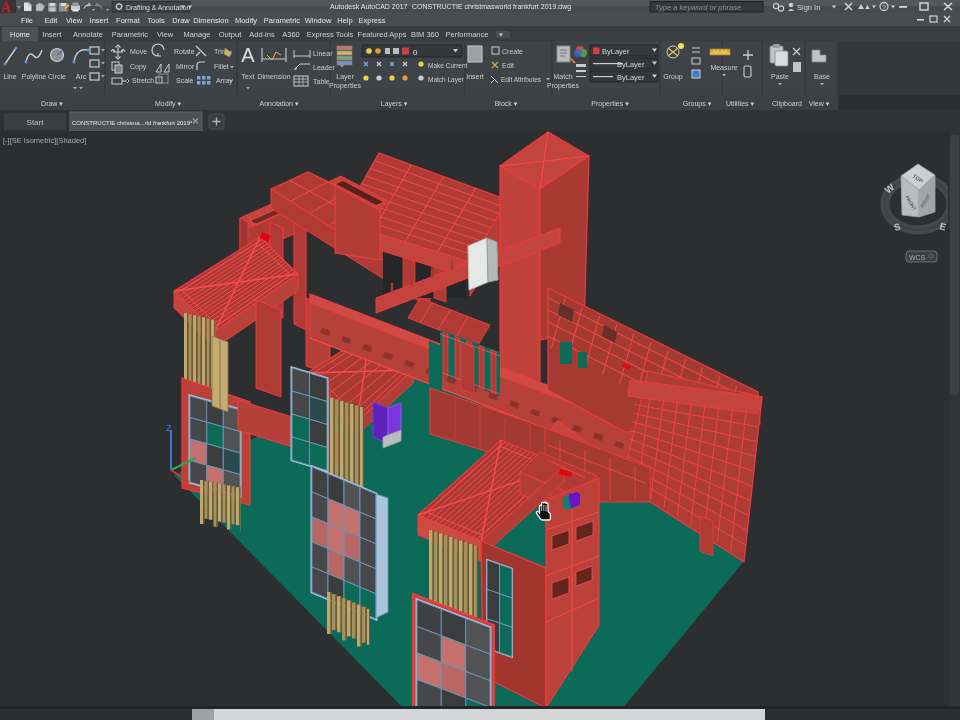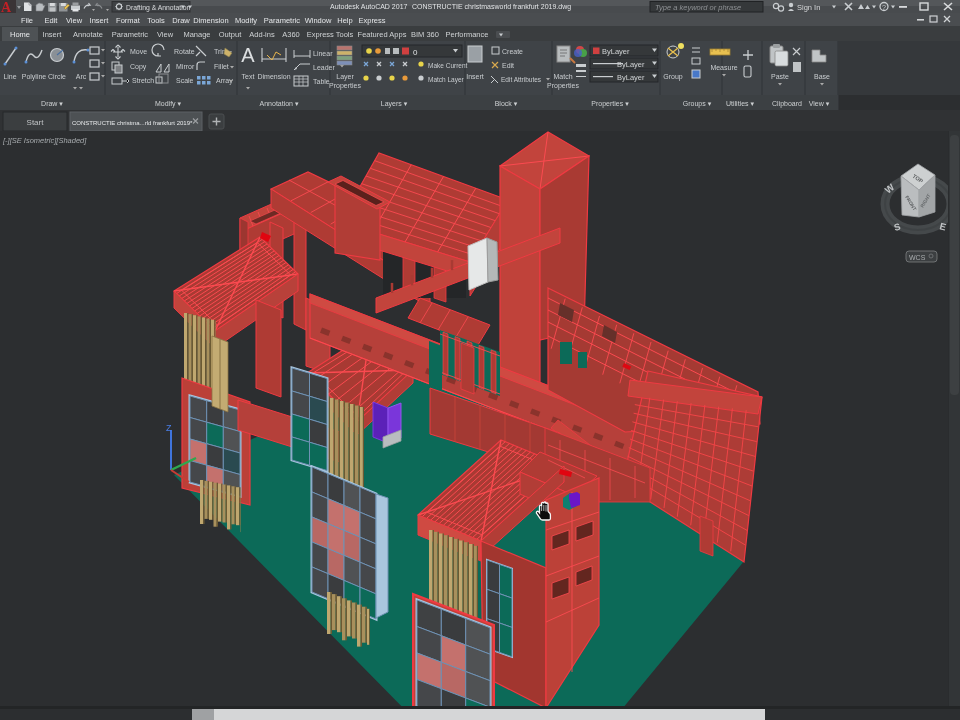--- a/index.html
+++ b/index.html
@@ -1,17 +1,17 @@
 <!DOCTYPE html>
 <html><head><meta charset="utf-8"><style>
 html,body{margin:0;padding:0;width:960px;height:720px;overflow:hidden;background:#2c2e30;font-family:"Liberation Sans",sans-serif;}
 #wrap{position:relative;width:960px;height:720px;}
 #chrome{position:absolute;left:0;top:0;}
 #view{position:absolute;left:0;top:131px;}
-#label{position:absolute;left:3px;top:136px;color:#a7abae;font-size:7.5px;font-style:italic;}
+#label{position:absolute;left:3px;top:136px;color:#a7abae;font-size:7.5px;}
 #vsb{position:absolute;right:0;top:131px;width:11px;height:575px;background:#323537;border-left:1px solid #2a2c2e;}
 #vsb .th{position:absolute;left:1px;top:4px;width:9px;height:260px;background:#3d4042;border-radius:4px;}
 #hsb{position:absolute;left:192px;top:709px;width:573px;height:11px;background:#d5d6d7;}
 #hsb .sq{position:absolute;left:0;top:0;width:22px;height:11px;background:#9fa1a3;}
 #botline{position:absolute;left:0;top:706px;width:960px;height:3px;background:#232526;}
 </style></head><body>
 <div id="wrap">
   <svg id="view" width="960" height="589" viewBox="0 131 960 589" shape-rendering="crispEdges">
     <rect x="0" y="131" width="960" height="589" fill="#2c2e30"></rect>
     <g shape-rendering="auto">

